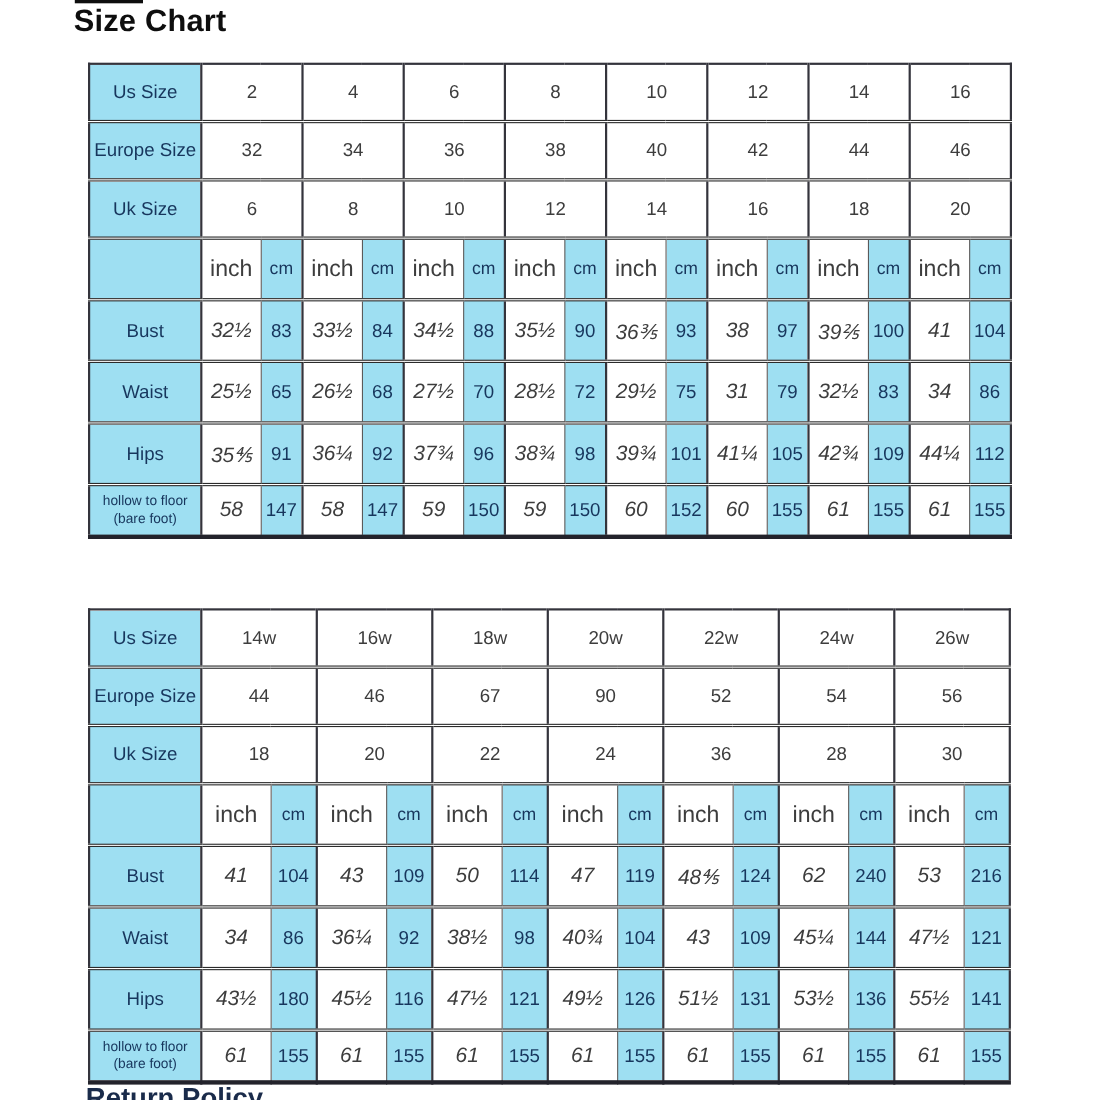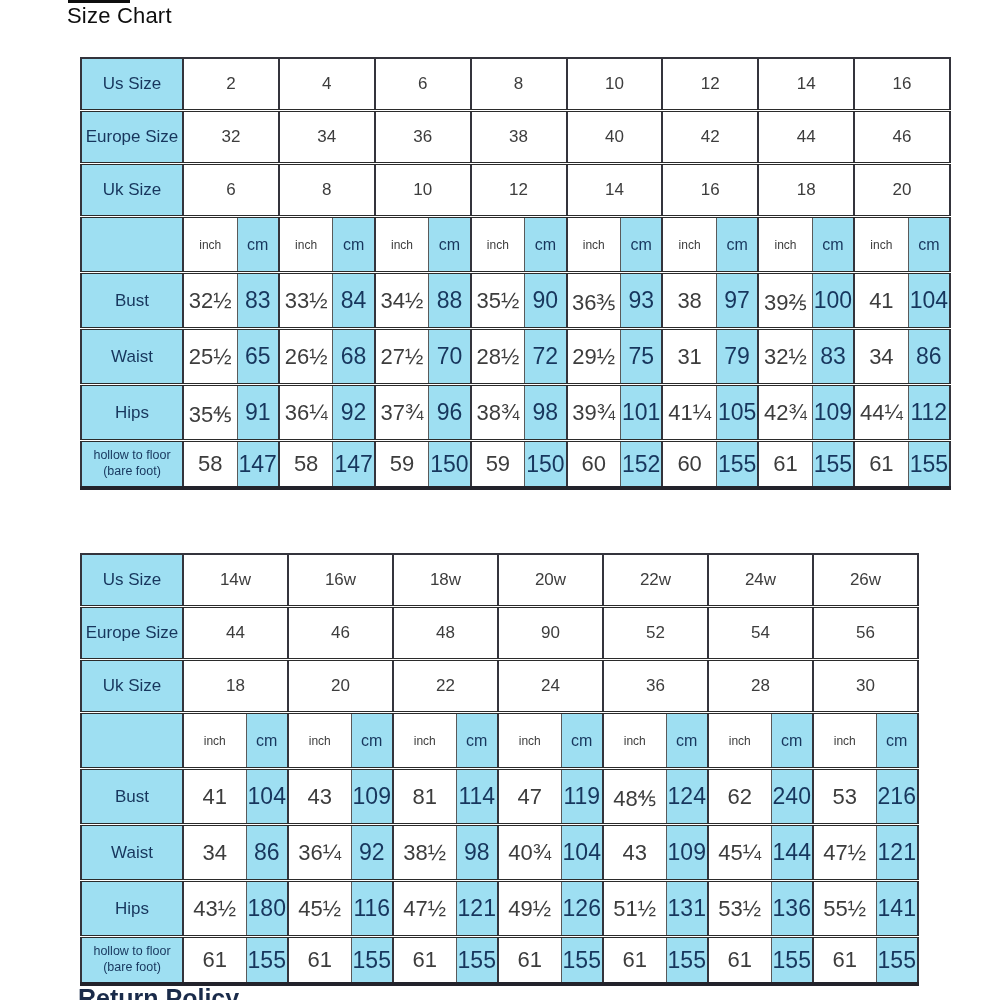--- a/index.html
+++ b/index.html
@@ -10,21 +10,21 @@
     --heavy:#34343c;
   }
   html,body{margin:0;padding:0;}
   body{
     width:1000px;height:1000px;overflow:hidden;position:relative;
     background:#ffffff;
     font-family:"Liberation Sans", sans-serif;
   }
   .page-title{
     position:absolute;left:67px;top:3px;
-    font-size:22px;font-weight:normal;color:#0e0e0e;letter-spacing:0.2px;
+    font-size:28px;font-weight:bold;color:#0e0e0e;letter-spacing:0.2px;
   }
   .top-artifact{
     position:absolute;left:68px;top:0;width:62px;height:3px;background:#0e0e0e;
   }
   .tbl-wrap{position:absolute;left:80px;}
   #table-regular{top:57px;}
   #table-plus{top:553px;}
   table.size-table{
     border-collapse:collapse;table-layout:fixed;
     border:2px solid var(--heavy);
@@ -38,24 +38,24 @@
   }
   .size-table .grp{border-left:2px solid var(--heavy);}
   .size-table tr + tr th,.size-table tr + tr td{border-top:3px double #2b2b2b;}
   .lbl{
     background:var(--blue);color:var(--navy);
     font-weight:bold;font-size:17px;
   }
   .lbl-sm{font-size:12.5px;line-height:1.25;}
   .cmbg{background:var(--blue);}
   .szv{font-size:17px;color:var(--ink);}
-  .unit-inch{font-size:12px;color:var(--ink);}
+  .unit-inch{font-size:21px;color:var(--ink);}
   .unit-cm{font-size:16px;color:var(--navy);}
-  .vin{font-size:22px;color:var(--ink);}
-  .vcm{font-size:23px;color:var(--navy);}
+  .vin{font-size:19px;color:var(--ink);font-style:italic;}
+  .vcm{font-size:17px;color:var(--navy);}
   .size-row th,.size-row td{height:50px;}
   .unit-row th,.unit-row td{height:53px;}
   .meas-row th,.meas-row td{height:53px;}
   .meas-row.small th,.meas-row.small td{height:44px;}
   .bottom-heading{
     position:absolute;left:78px;top:984px;
     font-size:25px;font-weight:bold;color:#1a2b4a;
   }
 </style>
 </head>
@@ -249,21 +249,21 @@
           <td class="szv grp" colspan="2">18w</td>
           <td class="szv grp" colspan="2">20w</td>
           <td class="szv grp" colspan="2">22w</td>
           <td class="szv grp" colspan="2">24w</td>
           <td class="szv grp" colspan="2">26w</td>
         </tr>
         <tr class="size-row">
           <th class="lbl">Europe Size</th>
           <td class="szv grp" colspan="2">44</td>
           <td class="szv grp" colspan="2">46</td>
-          <td class="szv grp" colspan="2">48</td>
+          <td class="szv grp" colspan="2">67</td>
           <td class="szv grp" colspan="2">90</td>
           <td class="szv grp" colspan="2">52</td>
           <td class="szv grp" colspan="2">54</td>
           <td class="szv grp" colspan="2">56</td>
         </tr>
         <tr class="size-row">
           <th class="lbl">Uk Size</th>
           <td class="szv grp" colspan="2">18</td>
           <td class="szv grp" colspan="2">20</td>
           <td class="szv grp" colspan="2">22</td>
@@ -288,21 +288,21 @@
           <td class="unit-cm cmbg">cm</td>
           <td class="unit-inch grp">inch</td>
           <td class="unit-cm cmbg">cm</td>
         </tr>
         <tr class="meas-row">
           <th class="lbl">Bust</th>
           <td class="vin grp">41</td>
           <td class="vcm cmbg">104</td>
           <td class="vin grp">43</td>
           <td class="vcm cmbg">109</td>
-          <td class="vin grp">81</td>
+          <td class="vin grp">50</td>
           <td class="vcm cmbg">114</td>
           <td class="vin grp">47</td>
           <td class="vcm cmbg">119</td>
           <td class="vin grp">48⅘</td>
           <td class="vcm cmbg">124</td>
           <td class="vin grp">62</td>
           <td class="vcm cmbg">240</td>
           <td class="vin grp">53</td>
           <td class="vcm cmbg">216</td>
         </tr>

